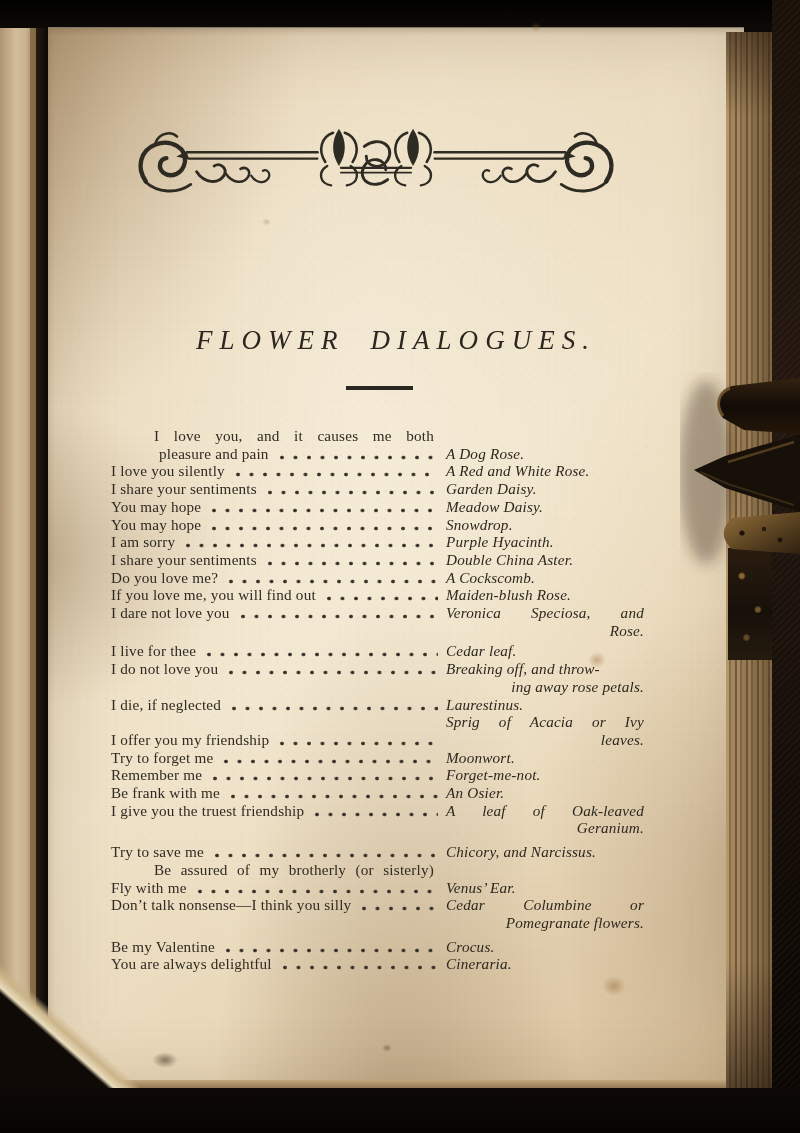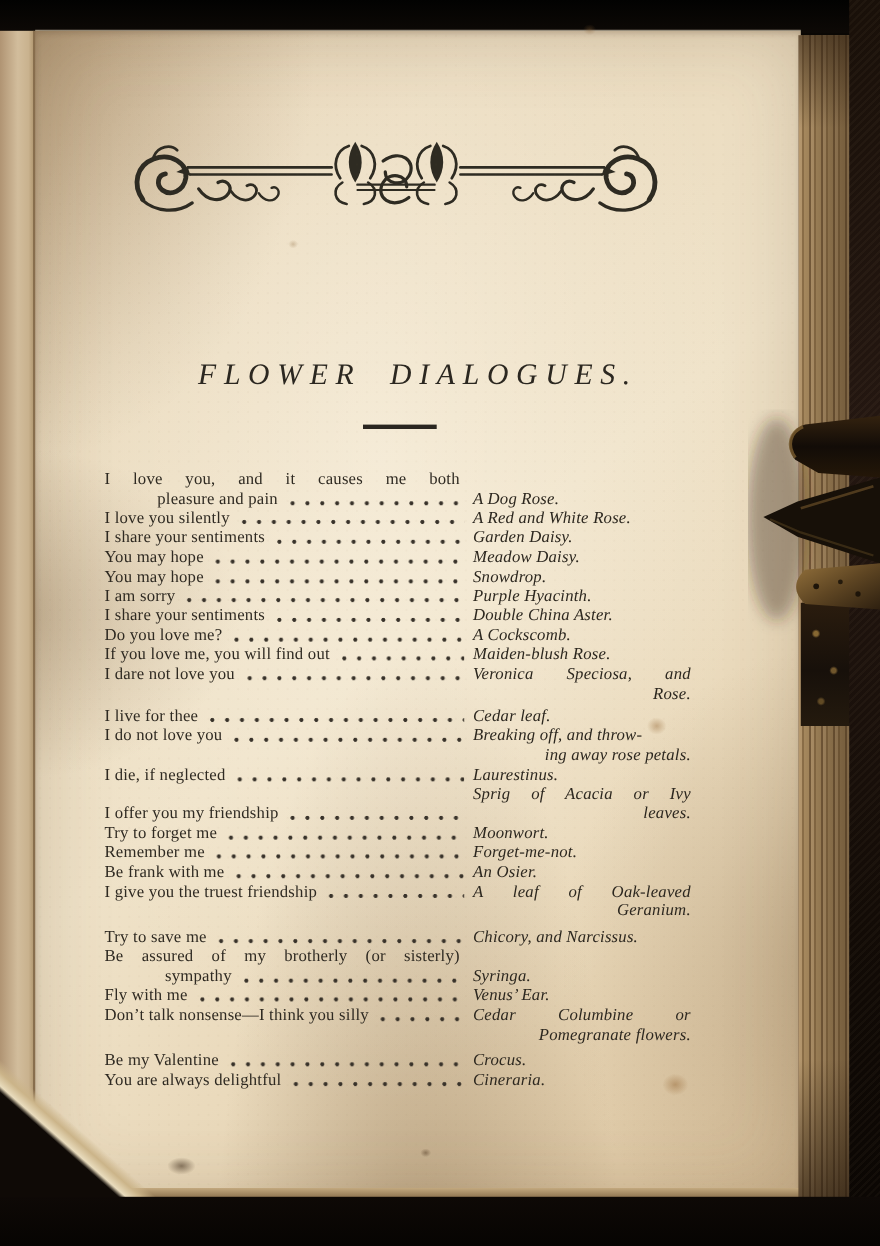--- a/index.html
+++ b/index.html
@@ -27,21 +27,21 @@
        background:
          radial-gradient(circle at 30% 25%,rgba(160,124,60,.8) 2px,rgba(160,124,60,0) 4px),
          radial-gradient(circle at 65% 55%,rgba(150,116,58,.7) 2px,rgba(150,116,58,0) 4px),
          radial-gradient(circle at 40% 80%,rgba(140,108,52,.6) 2px,rgba(140,108,52,0) 4px),
          linear-gradient(180deg,#2a1c0e,#17100a 55%,#241a0e);}
   .cover-right{position:absolute;left:772px;top:0;width:28px;height:1133px;
        background:
          repeating-linear-gradient(135deg,rgba(255,220,170,.03) 0 2px,rgba(0,0,0,0) 2px 5px),
          linear-gradient(180deg,#191009,#241711 35%,#120b06 75%,#0a0603);}
   
-  .page{position:absolute;left:32px;top:28px;width:696px;height:1060px;
+  .page{position:absolute;left:48px;top:28px;width:696px;height:1060px;
        background:
          radial-gradient(ellipse at 45% 36%,rgba(255,250,238,.45),rgba(255,250,238,0) 62%),
          radial-gradient(ellipse at -2% 50%,rgba(112,82,48,.30),rgba(112,82,48,0) 20%),
          radial-gradient(ellipse at 0% 0%,rgba(104,74,42,.33),rgba(104,74,42,0) 26%),
          radial-gradient(ellipse at 50% 114%,rgba(106,76,42,.36),rgba(106,76,42,0) 38%),
          radial-gradient(ellipse at 104% 80%,rgba(112,84,50,.25),rgba(112,84,50,0) 24%),
          linear-gradient(140deg,#dcc6a4 0%,#e9d9bc 22%,#efe2c8 50%,#e7d5b5 78%,#d7bf9a 100%);
        box-shadow:inset 0 0 70px rgba(92,62,32,.22),inset 0 2px 6px rgba(70,48,26,.25),0 -1px 0 rgba(244,234,206,.5);}
   .grain{position:absolute;inset:0;pointer-events:none;
        background:radial-gradient(rgba(130,100,62,.05) 1px,rgba(0,0,0,0) 1.4px);background-size:9px 9px;opacity:.7;}
@@ -55,21 +55,21 @@
   
   .ornament{position:absolute;left:83px;top:95px;width:490px;height:78px;}
   .title{position:absolute;left:0;top:296px;width:100%;text-align:center;
        font-style:italic;font-weight:500;font-size:27px;line-height:32px;color:#2b2720;
        letter-spacing:.26em;word-spacing:.45em;}
   .rule{position:absolute;left:298px;top:358px;width:67px;height:3.5px;background:#2a2620;}
   .list{position:absolute;left:63px;top:399px;width:533px;font-size:15.2px;line-height:17.7px;
        color:#2f2a22;letter-spacing:.2px;}
   .row{display:flex;align-items:baseline;}
   .ph{white-space:nowrap;flex:0 0 auto;}
-  .ph.just{flex:1 1 auto;white-space:normal;text-align:justify;text-align-last:justify;padding-right:12px;}
+  .ph.just{flex:1 1 auto;white-space:normal;text-align:justify;text-align-last:justify;padding-right:12px;margin-left:43px;}
   .ph.ind{padding-left:48px;}
   .ph.ind2{padding-left:55px;}
   .lead{flex:1 1 auto;align-self:stretch;margin:0 8px 0 10px;
        background:radial-gradient(circle at 3px 12.5px,#38322a 1.5px,rgba(0,0,0,0) 2.2px) 0 0/13.5px 100% repeat-x;}
   .mn{flex:0 0 198px;width:198px;margin-left:auto;font-style:italic;color:#2c271f;}
   .mn.mjust{text-align:justify;text-align-last:justify;}
   .mn.mind{padding-left:28px;box-sizing:border-box;text-align:right;}
   .mn.mind2{padding-left:40px;box-sizing:border-box;text-align:right;}
   .g3{margin-top:3px;}
   .g5{margin-top:6px;}
@@ -232,25 +232,20 @@
       <div class="row g5">
           <span class="ph">Try to save me</span>
           <span class="lead"></span>
           <span class="mn">Chicory, and Narcissus.</span>
         </div>
       <div class="row">
           <span class="ph just">Be assured of my brotherly (or sisterly)</span>
           <span class="mn"></span>
         </div>
       <div class="row">
-          <span class="ph ind2">sympathy</span>
-          <span class="lead"></span>
-          <span class="mn">Syringa.</span>
-        </div>
-      <div class="row">
           <span class="ph">Fly with me</span>
           <span class="lead"></span>
           <span class="mn">Venus’ Ear.</span>
         </div>
       <div class="row">
           <span class="ph">Don’t talk nonsense—I think you silly</span>
           <span class="lead"></span>
           <span class="mn mjust">Cedar Columbine or</span>
         </div>
       <div class="row">

